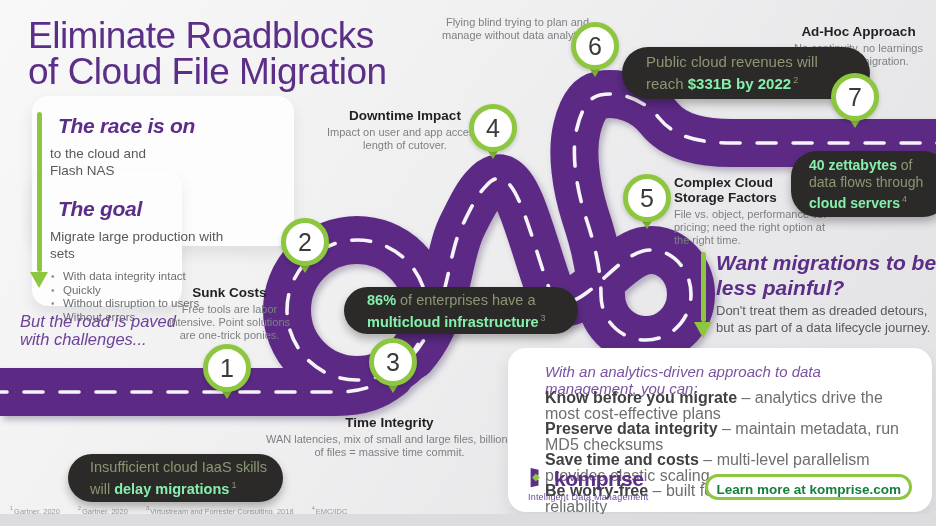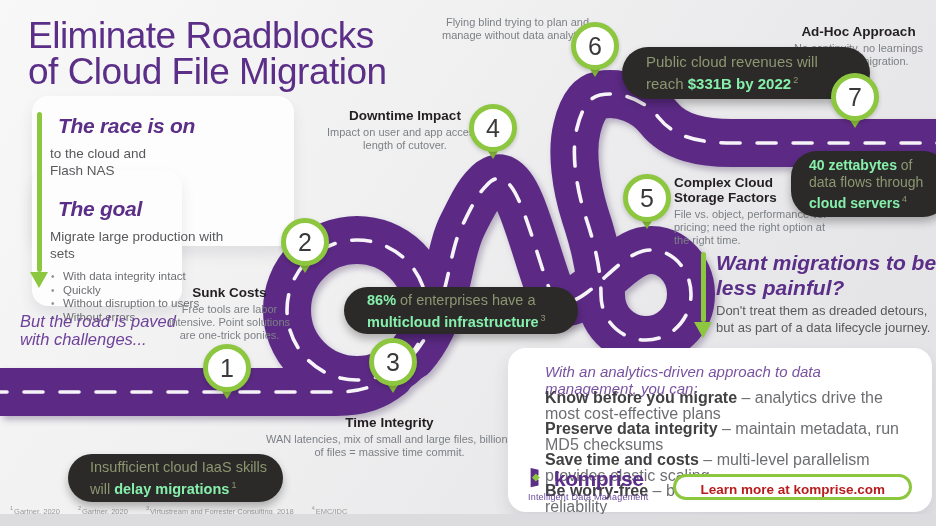--- a/index.html
+++ b/index.html
@@ -47,22 +47,22 @@
   .sol-card{position:absolute;left:508px;top:348px;width:424px;height:164px;background:#fff;border-radius:18px;
     box-shadow:0 8px 16px rgba(60,60,80,.12);z-index:4;}
   .sol-h{position:absolute;left:37px;top:15px;width:370px;font-size:15px;font-style:italic;color:#7a52a1;}
   .sol-list{position:absolute;left:37px;top:42px;width:375px;}
   .sol-item{font-size:16px;line-height:15.5px;color:#6d6e71;}
   .sol-item .b{font-weight:bold;color:#414042;}
   .brand{position:absolute;left:20px;bottom:10px;}
   .brand-row{display:flex;align-items:flex-start;gap:5px;}
   .brand-name{font-size:21px;font-weight:bold;color:#5b2e87;letter-spacing:-0.5px;}
   .brand-tag{font-size:9px;color:#6b4a9e;margin-top:1px;letter-spacing:0.2px;}
-  .cta{position:absolute;right:20px;bottom:12px;height:26px;padding:0 24px;background:#fff;border:3px solid #8dc63f;border-radius:18px;
-    font-family:"Liberation Sans",sans-serif;font-size:13.5px;font-weight:bold;color:#b91c1c;line-height:26px;cursor:pointer;text-align:center;}
+  .cta{position:absolute;right:20px;bottom:12px;height:26px;padding:0 8px;background:#fff;border:3px solid #8dc63f;border-radius:18px;
+    font-family:"Liberation Sans",sans-serif;font-size:13.5px;font-weight:bold;color:#15803d;line-height:26px;cursor:pointer;text-align:center;}
   
   .footnotes{position:absolute;left:10px;top:505px;display:flex;gap:18px;z-index:3;}
   .fn{font-size:7.5px;color:#9a9a9a;}
   .fn .sup{font-size:5.5px;vertical-align:super;margin-right:1px;}
 </style>
 </head>
 <body>
 
 <div class="stage">
 

